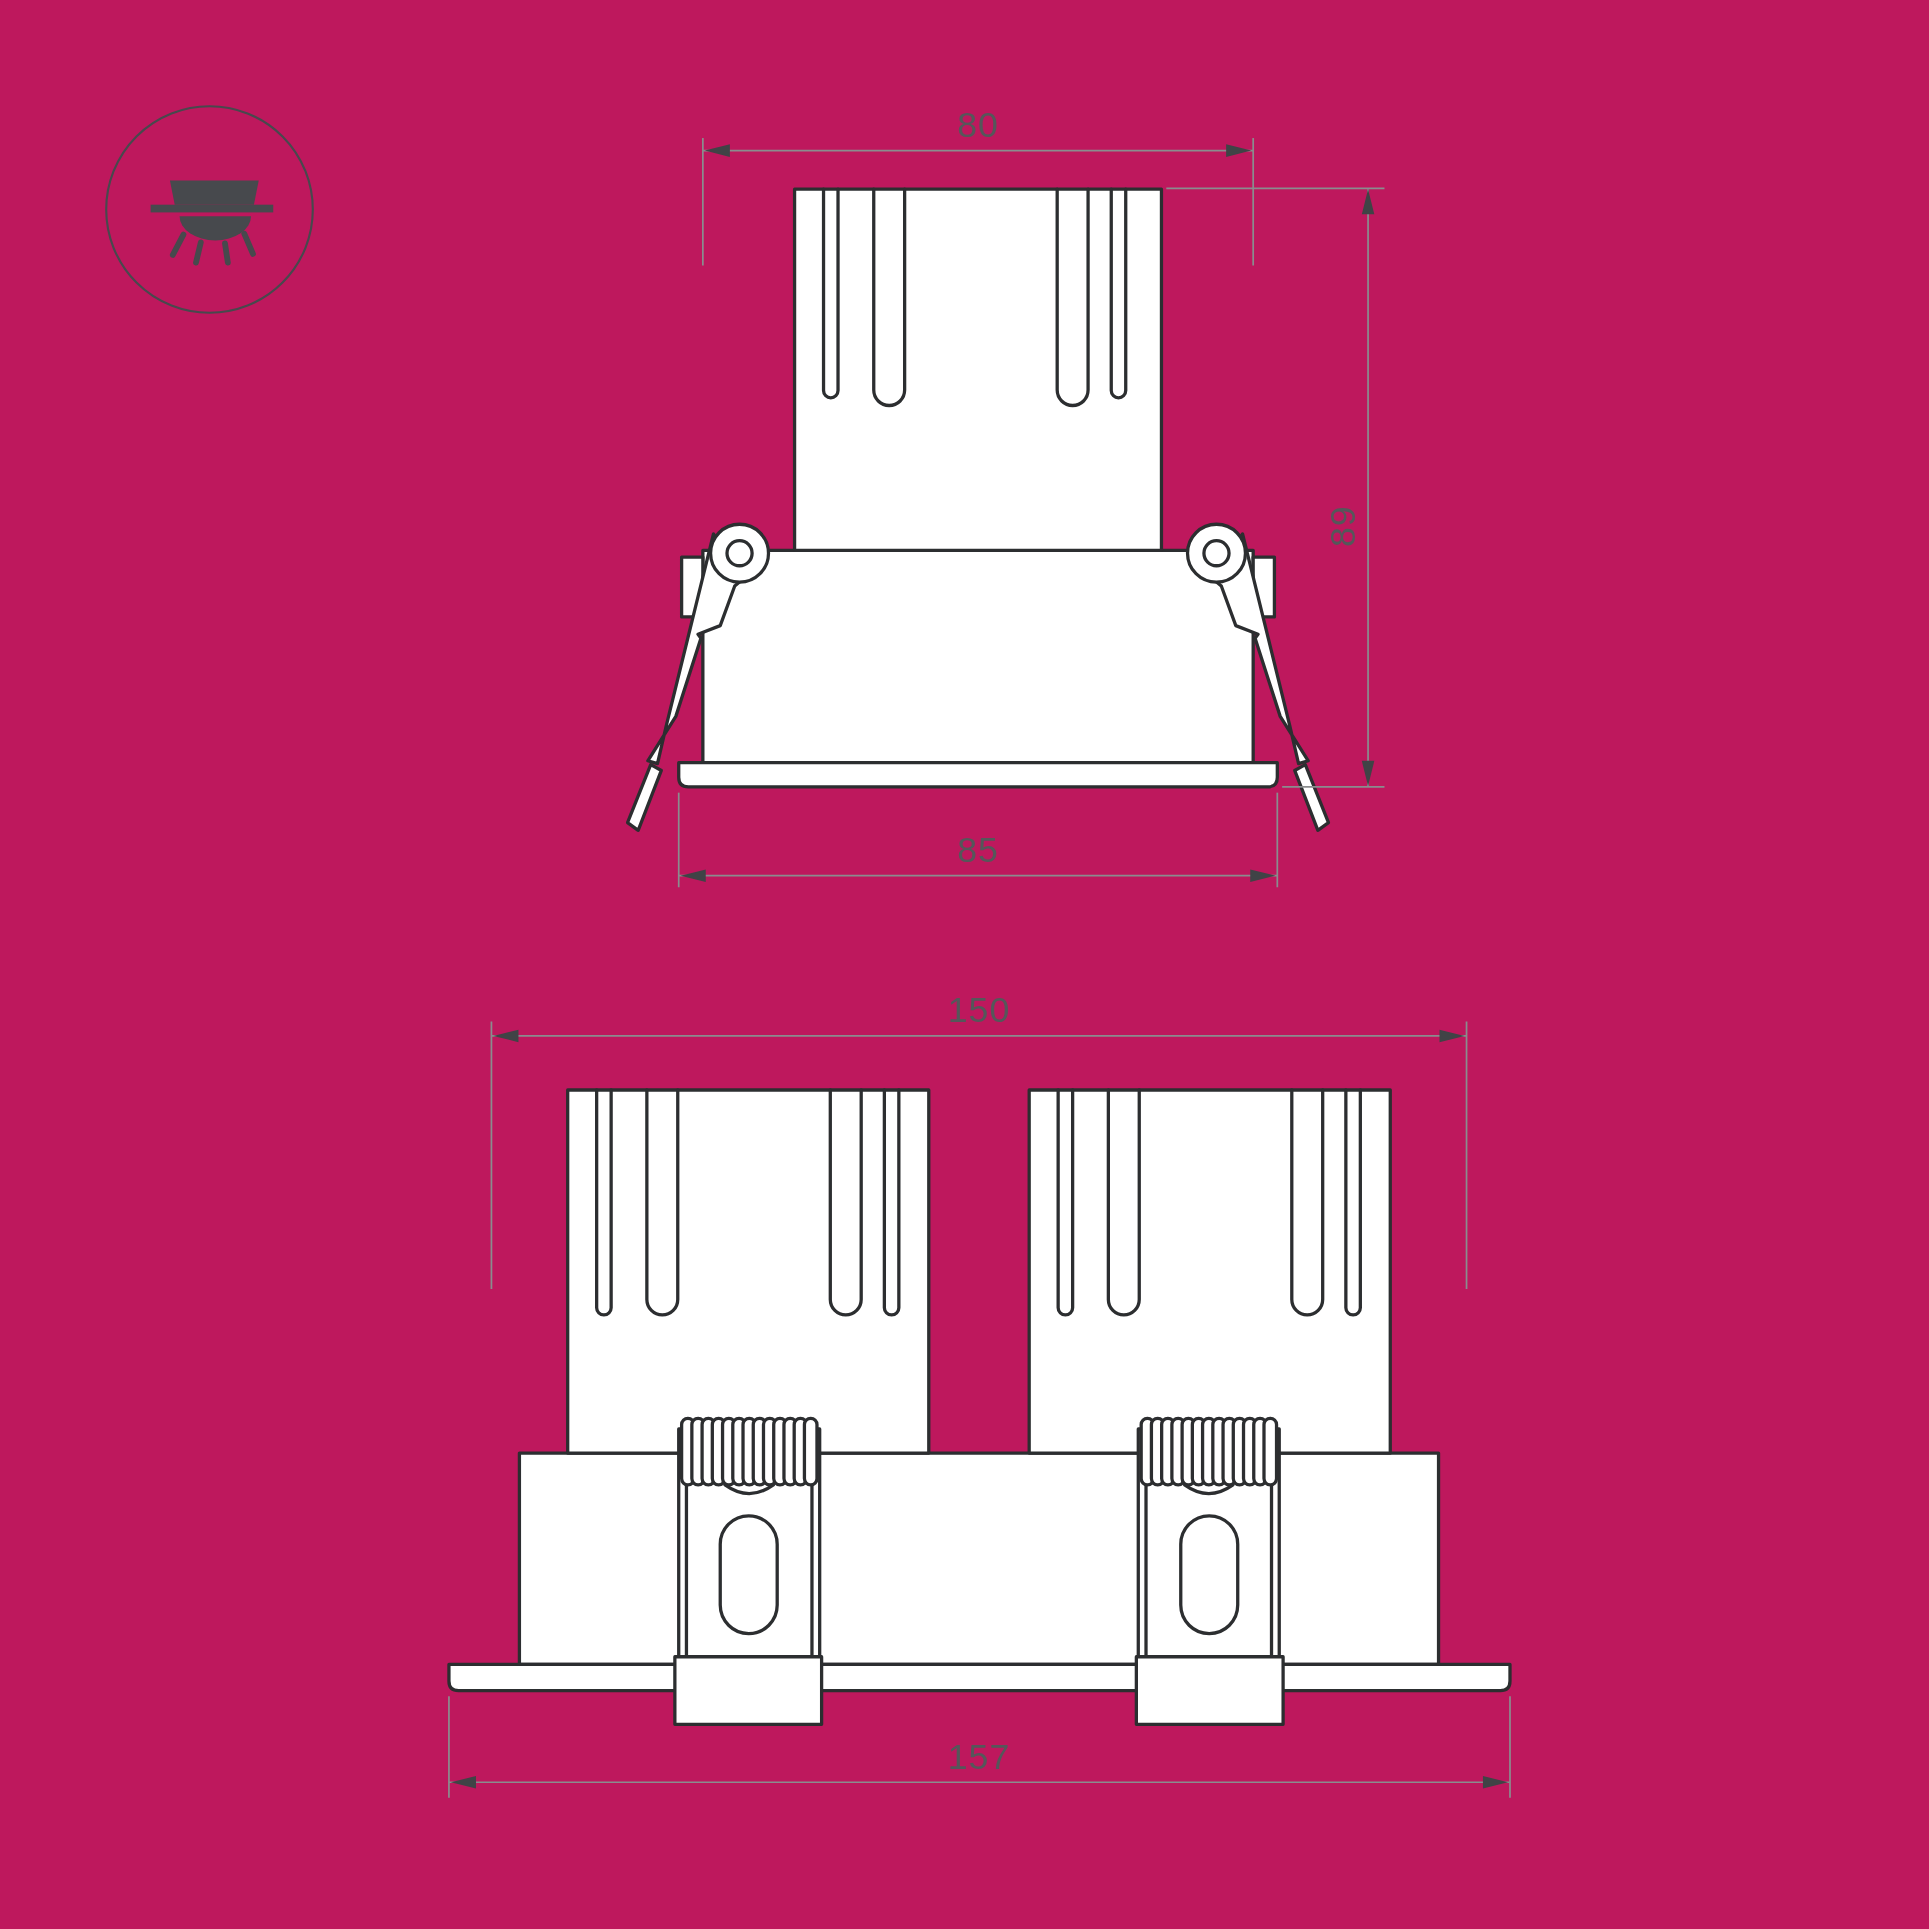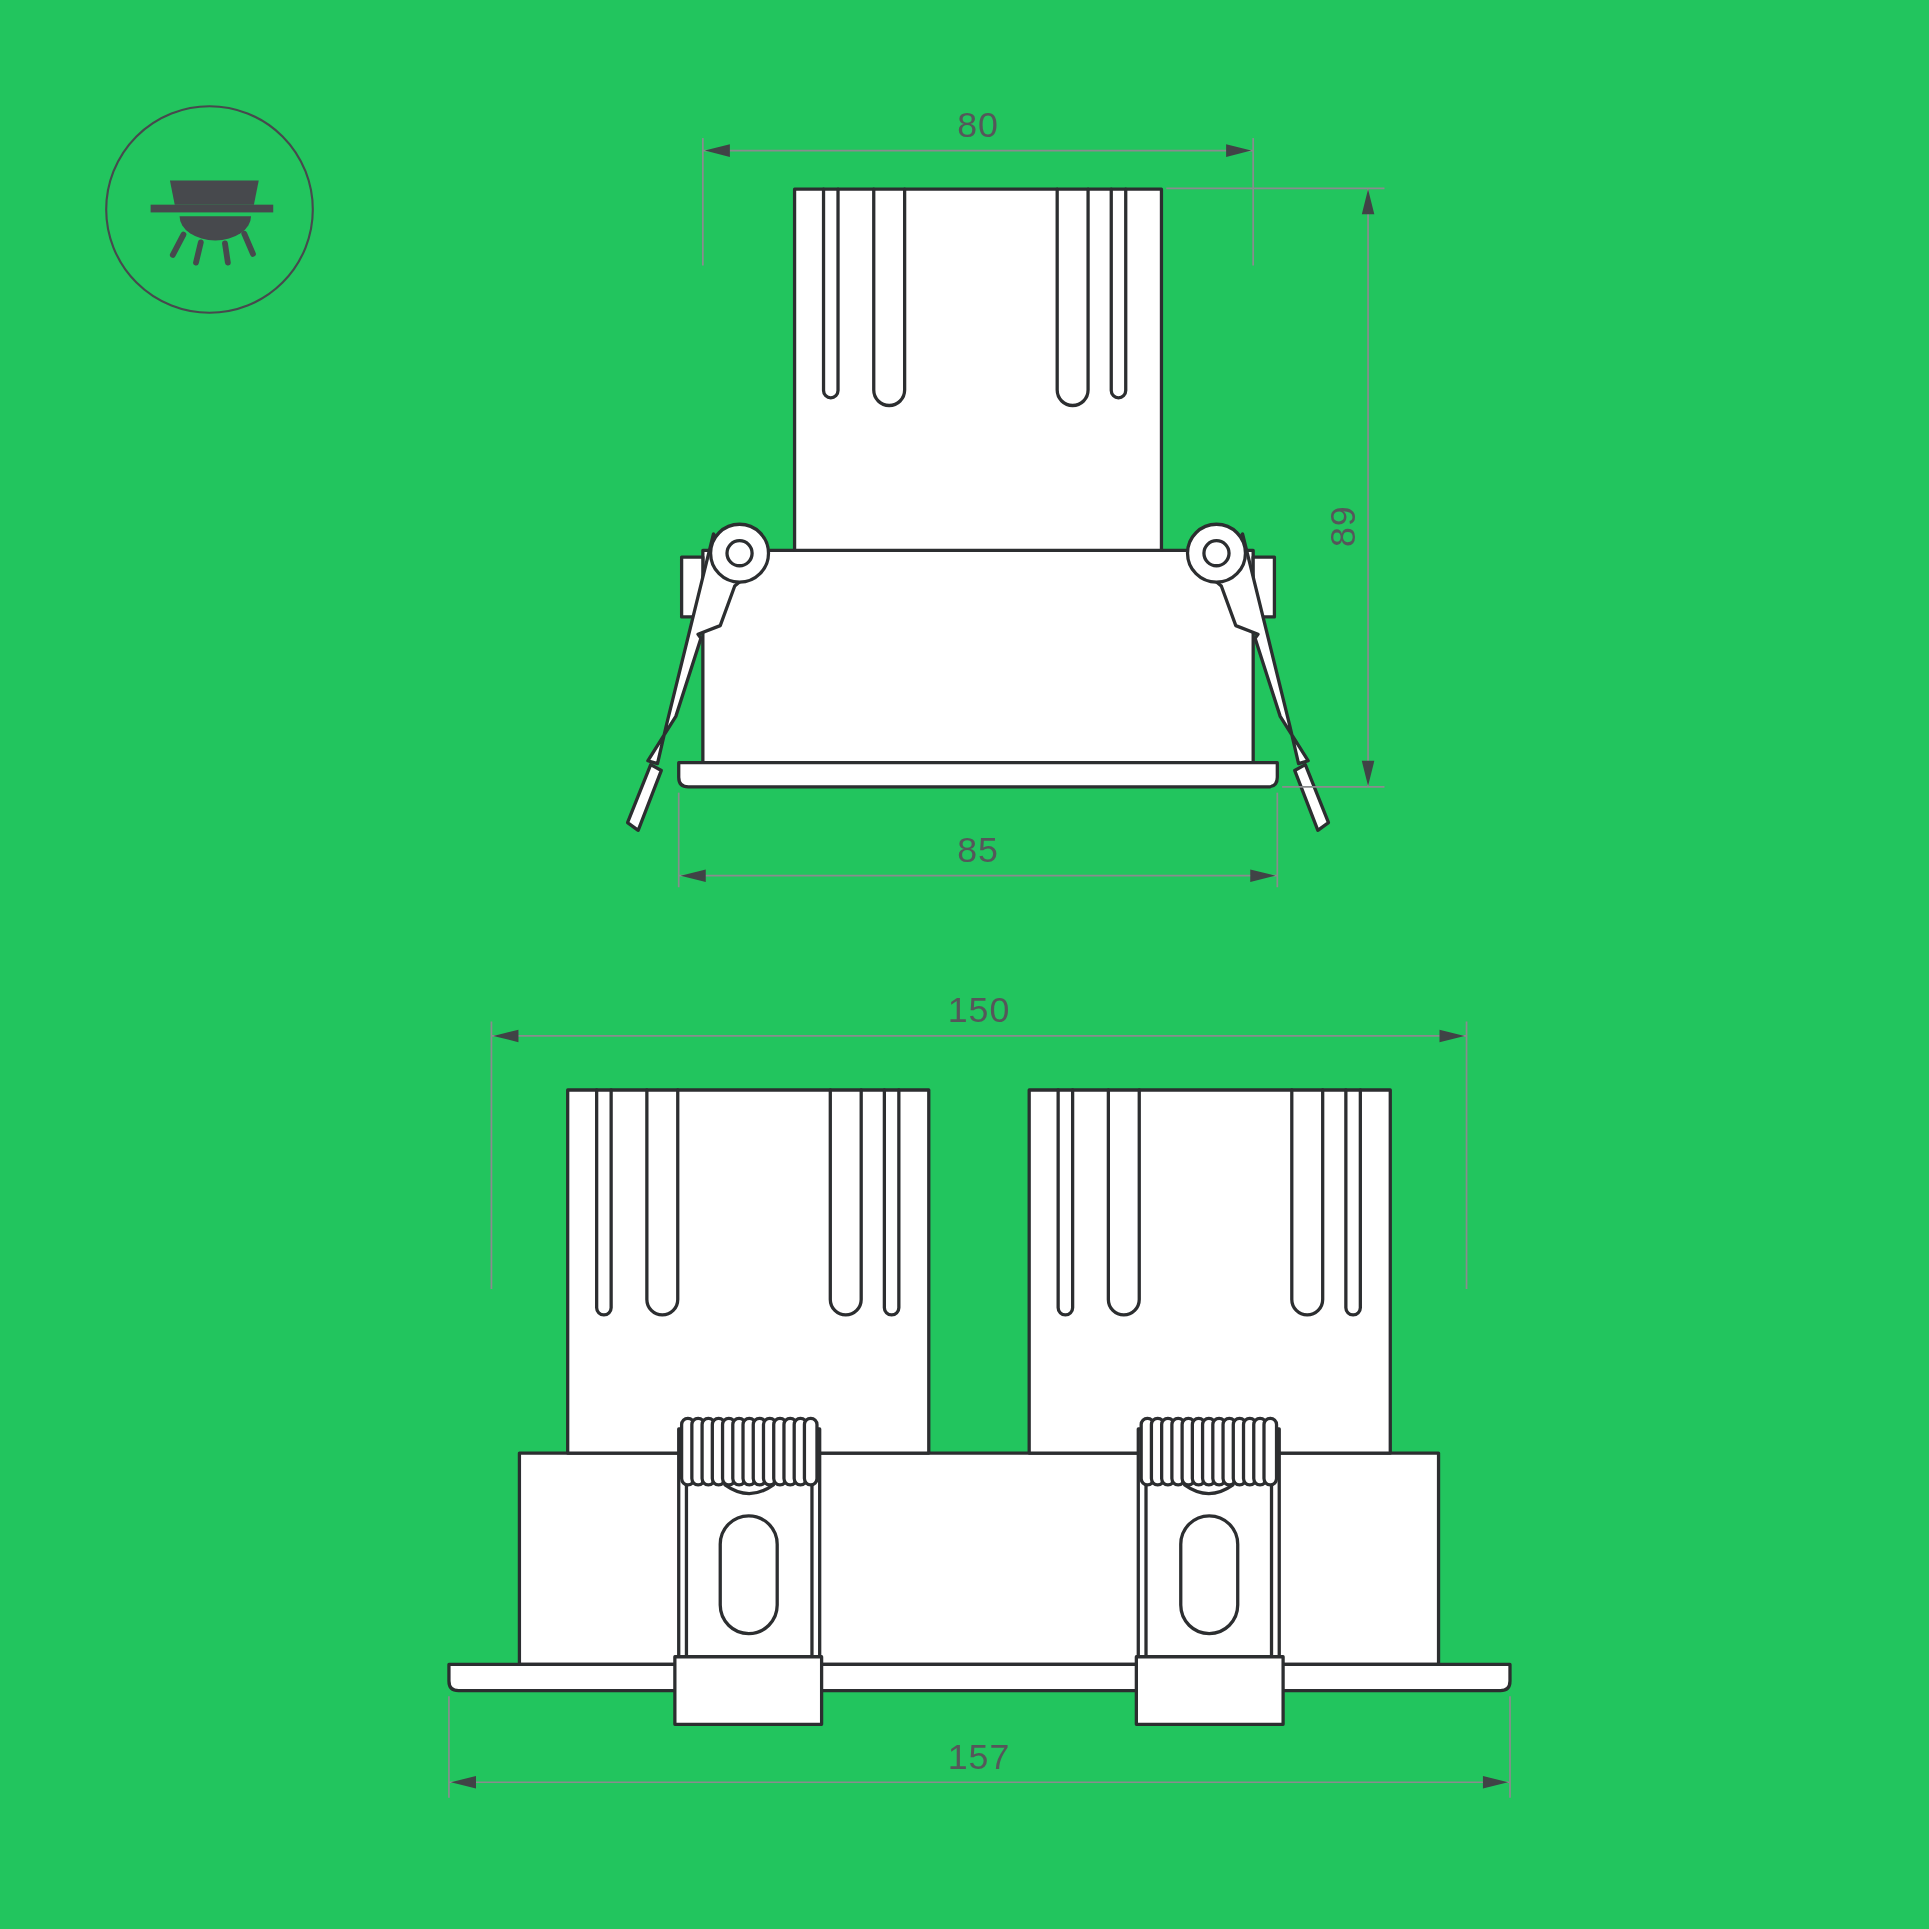--- a/index.html
+++ b/index.html
@@ -1,16 +1,16 @@
 <!DOCTYPE html>
 <html><head>
 <meta charset="utf-8">
 <style>
   html,body{margin:0;padding:0;background:#ffffff;}
-  .stage{position:relative;width:1929px;height:1929px;background:#22c55e;overflow:hidden;}
+  .stage{position:relative;width:1929px;height:1929px;background:#be185d;overflow:hidden;}
   svg{display:block;}
   
   .outl{fill:none;stroke:#2c2e30;stroke-width:3.4;stroke-linejoin:round;stroke-linecap:round;}
   .outl-fill{fill:#ffffff;stroke:#2c2e30;stroke-width:3.4;stroke-linejoin:round;}
   .dimline{fill:none;stroke:#8a8c8e;stroke-width:1.8;}
   .arrow{fill:#404346;stroke:none;}
   .dimtext{fill:#55575a;font-family:"Liberation Sans",sans-serif;font-size:37px;letter-spacing:1px;}
   .anchor-mid{text-anchor:middle;}
   .icon-fill{fill:#47494d;stroke:none;}
   .icon-stroke{fill:none;stroke:#47494d;stroke-width:2.2;}

